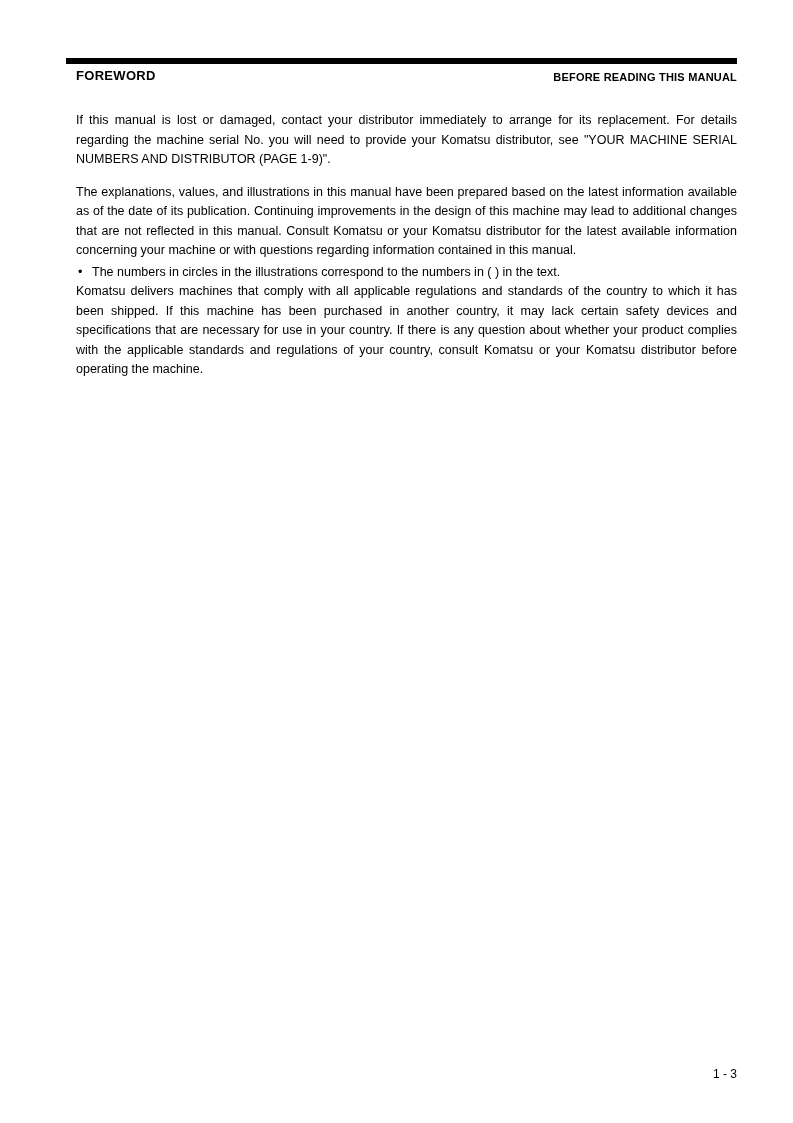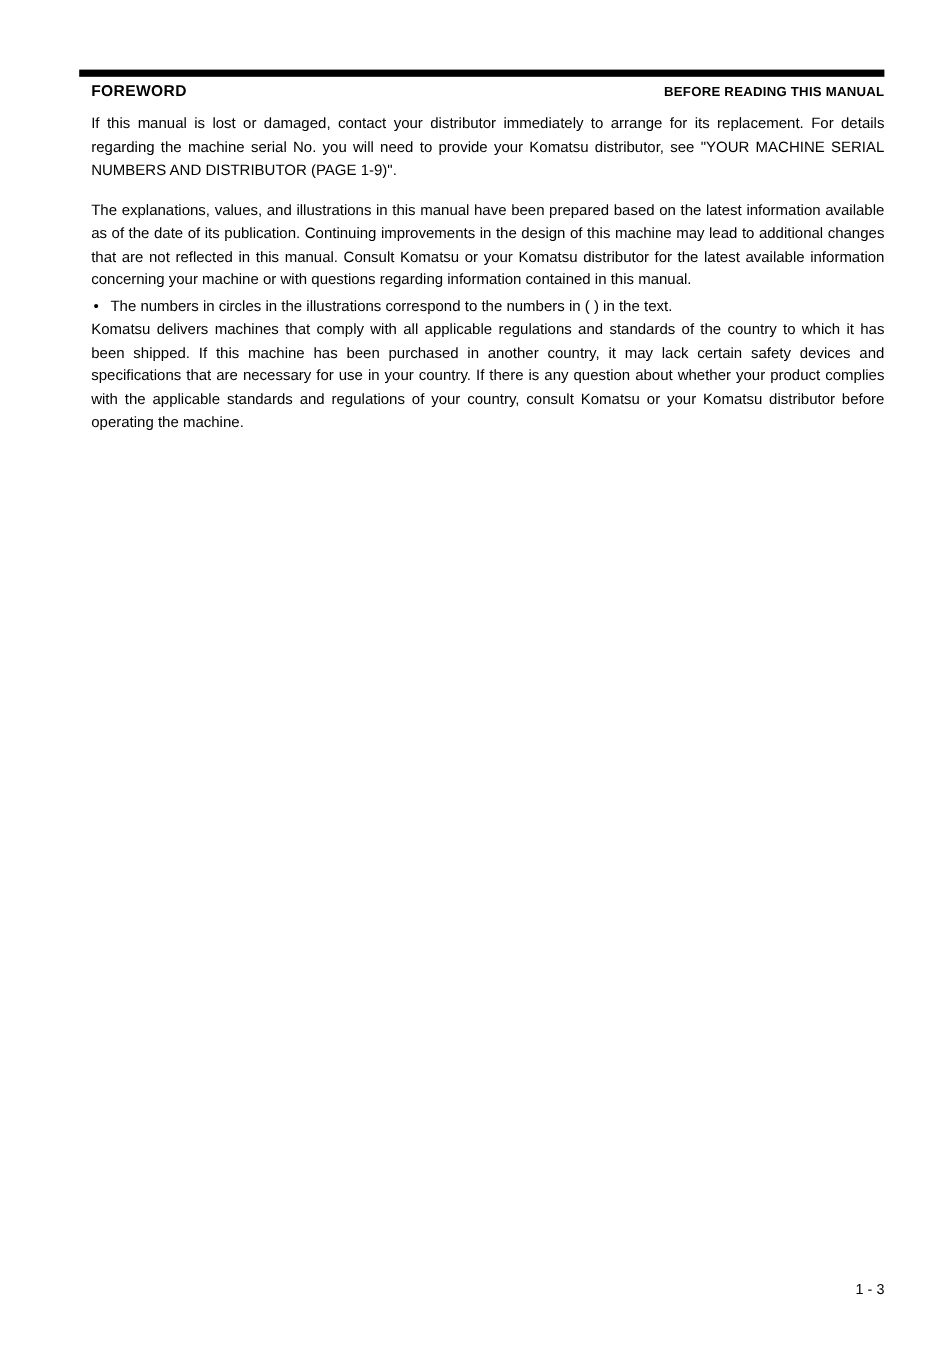--- a/index.html
+++ b/index.html
@@ -41,21 +41,21 @@
   .rule {
     position: absolute;
     top: 58px;
     left: 66px;
     right: 56px;
     height: 6px;
     background: #000;
   }
   .content {
     position: absolute;
-    top: 94px;
+    top: 111px;
     left: 76px;
     right: 56px;
     font-size: 12.5px;
     line-height: 1.56;
     text-align: justify;
     color: #000;
   }
   .content p { margin: 0 0 13px 0; }
   .content p.tight { margin-bottom: 2px; }
   .bullet-row {

